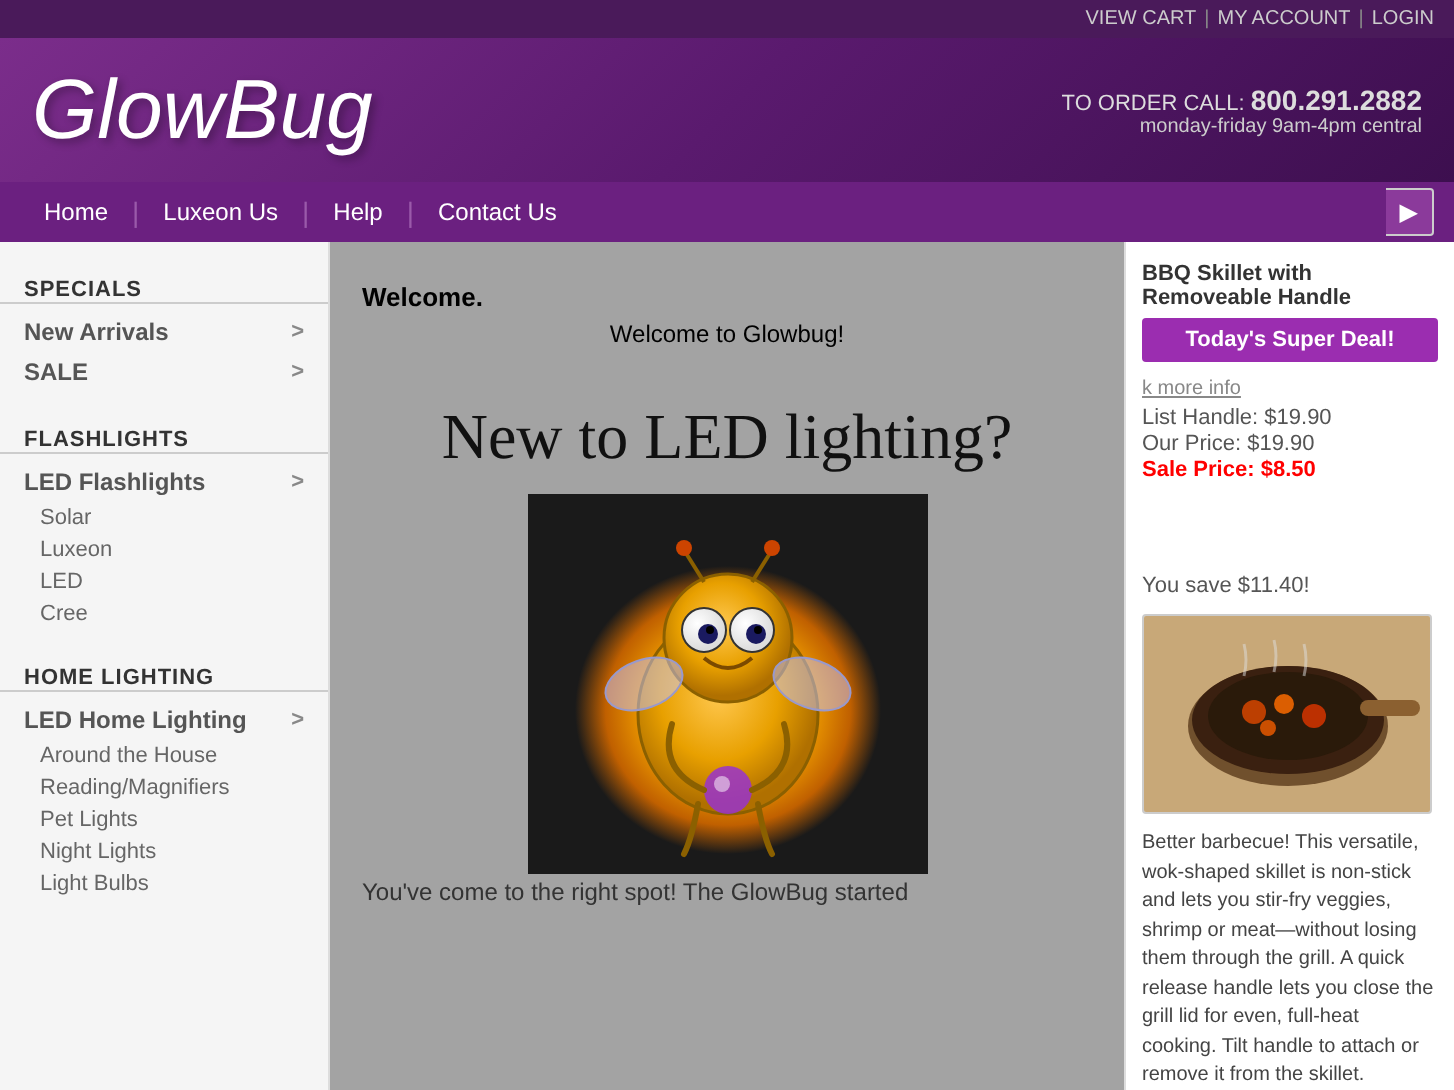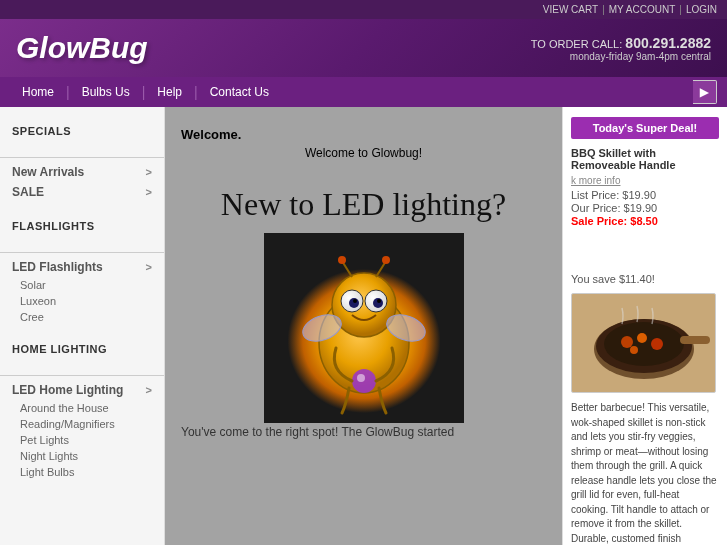--- a/index.html
+++ b/index.html
@@ -23,22 +23,22 @@
     
     #header {
       background: linear-gradient(135deg, #7b2d8b 0%, #5a1a6e 50%, #3d0f4f 100%);
       padding: 12px 16px;
       display: flex;
       justify-content: space-between;
       align-items: center;
     }
     #logo {
       color: #fff;
-      font-size: 30px;
-      font-weight: bold;
+      font-size: 42px;
+      font-weight: normal;
       font-style: italic;
       text-shadow: 2px 2px 4px rgba(0,0,0,0.3);
     }
     #header-right {
       text-align: right;
       color: #fff;
     }
     #header-right .order-label {
       font-size: 11px;
       color: #ddd;
@@ -108,21 +108,21 @@
       min-width: 165px;
       background: #f5f5f5;
       border-right: 1px solid #ddd;
       padding: 10px 0;
       font-size: 12px;
     }
     .sidebar-section-title {
       font-weight: bold;
       font-size: 11px;
       color: #333;
-      padding: 8px 12px 20px 12px;
+      padding: 8px 12px 0 12px;
       border-bottom: 1px solid #ccc;
       margin-bottom: 4px;
       letter-spacing: 0.5px;
     }
     .sidebar-link-row {
       display: flex;
       justify-content: space-between;
       align-items: center;
       padding: 3px 12px 3px 12px;
       cursor: pointer;
@@ -264,21 +264,21 @@
       <span>TO ORDER CALL:</span> <span style="font-weight:bold;font-size:14px;">800.291.2882</span>
     </div>
     <div class="hours">monday-friday 9am-4pm central</div>
   </div>
 </div>
 
 <div id="nav-bar">
   <div id="nav-links">
     <a href="#">Home</a>
     <span class="nav-sep">|</span>
-    <a href="#">Bulbs Us</a>
+    <a href="#">Luxeon Us</a>
     <span class="nav-sep">|</span>
     <a href="#">Help</a>
     <span class="nav-sep">|</span>
     <a href="#">Contact Us</a>
   </div>
   <div id="search-wrap">
     <button id="search-btn">▶</button>
   </div>
 </div>
 
@@ -296,20 +296,21 @@
     </div>
     <div class="sidebar-spacer"></div>
 
     <div class="sidebar-section-title">FLASHLIGHTS</div>
     <div class="sidebar-link-row">
       <a href="#">LED Flashlights</a>
       <span class="arrow">&gt;</span>
     </div>
     <div class="sidebar-sublink">Solar</div>
     <div class="sidebar-sublink">Luxeon</div>
+    <div class="sidebar-sublink">LED</div>
     <div class="sidebar-sublink">Cree</div>
     <div class="sidebar-spacer"></div>
 
     <div class="sidebar-section-title">HOME LIGHTING</div>
     <div class="sidebar-link-row">
       <a href="#">LED Home Lighting</a>
       <span class="arrow">&gt;</span>
     </div>
     <div class="sidebar-sublink">Around the House</div>
     <div class="sidebar-sublink">Reading/Magnifiers</div>
@@ -375,25 +376,25 @@
       <path d="M128 115 Q135 138 112 148" stroke="#8B6000" stroke-width="3" fill="none" stroke-linecap="round"></path>
 
       <path d="M85 155 Q82 172 78 180" stroke="#8B6000" stroke-width="3" fill="none" stroke-linecap="round"></path>
       <path d="M115 155 Q118 172 122 180" stroke="#8B6000" stroke-width="3" fill="none" stroke-linecap="round"></path>
     </svg>
 
     <div id="content-desc">You've come to the right spot! The GlowBug started</div>
   </div>
 
   <div id="right-panel">
+    <div id="deal-title">BBQ Skillet with Removeable Handle</div>
     <div id="deals-header">Today's Super Deal!</div>
-    <div id="deal-title">BBQ Skillet with Removeable Handle</div>
     <div id="more-info">k more info</div>
     <div id="list-price">
-      <span>List Price:</span>
+      <span>List Handle:</span>
       <span>$19.90</span>
     </div>
     <div id="our-price">
       <span>Our Price:</span>
       <span>$19.90</span>
     </div>
     <div id="sale-price">
       <span>Sale Price:</span>
       <span>$8.50</span>
     </div>

